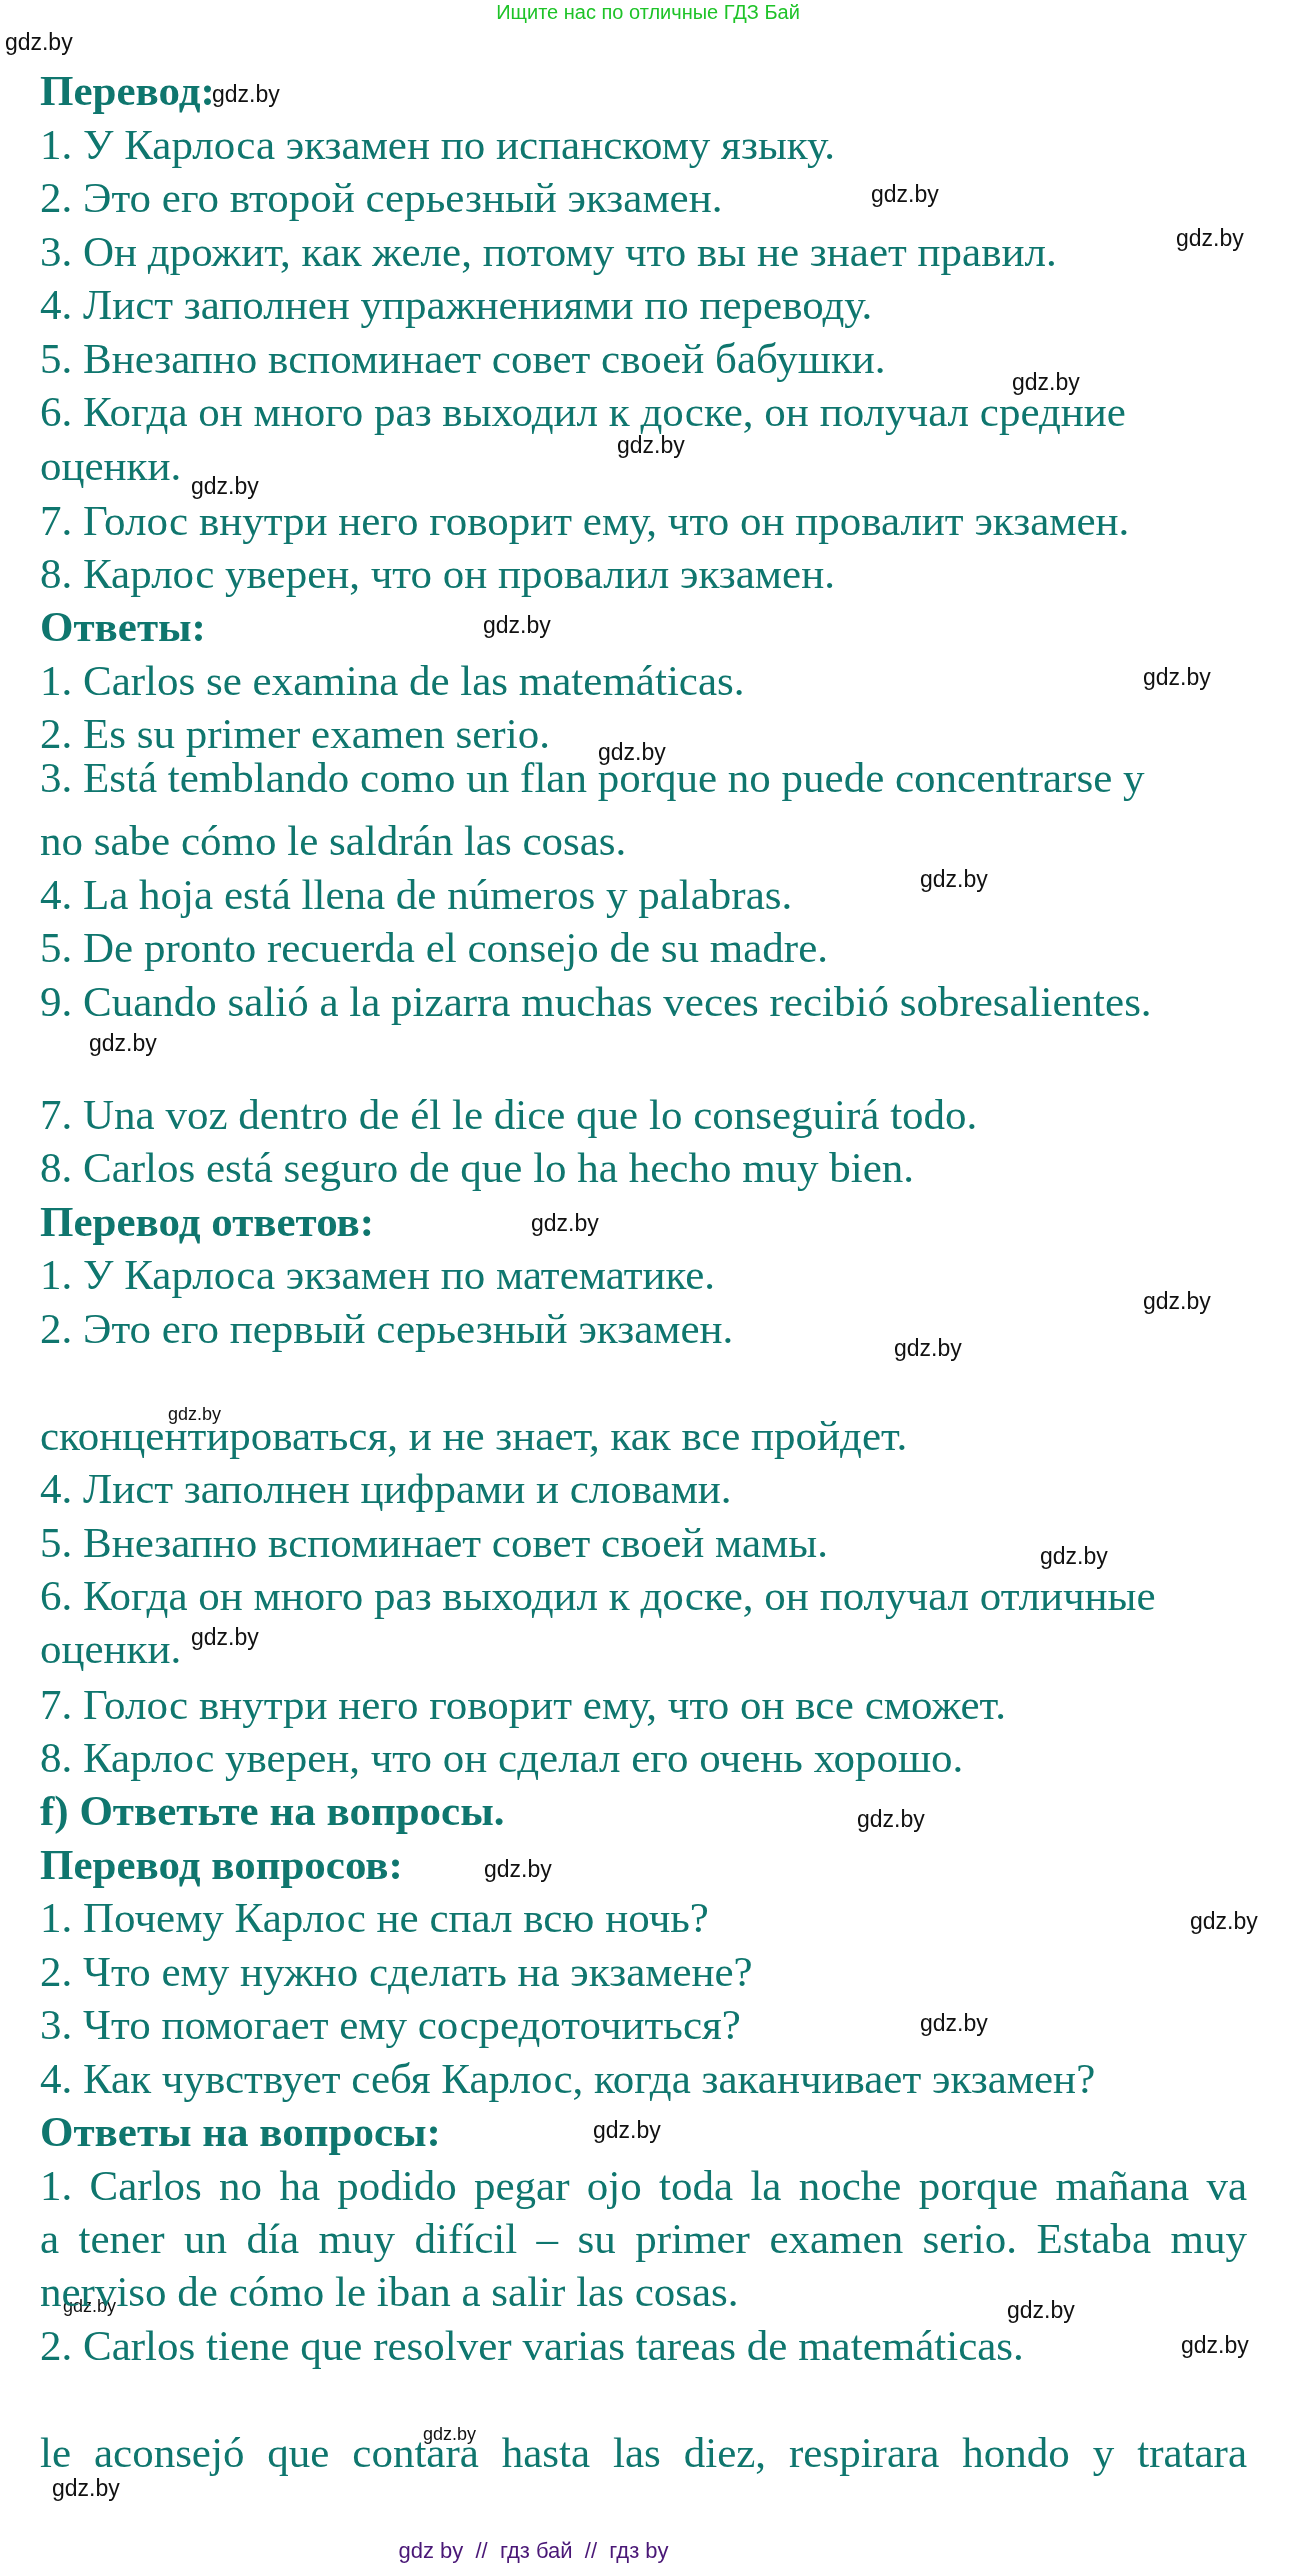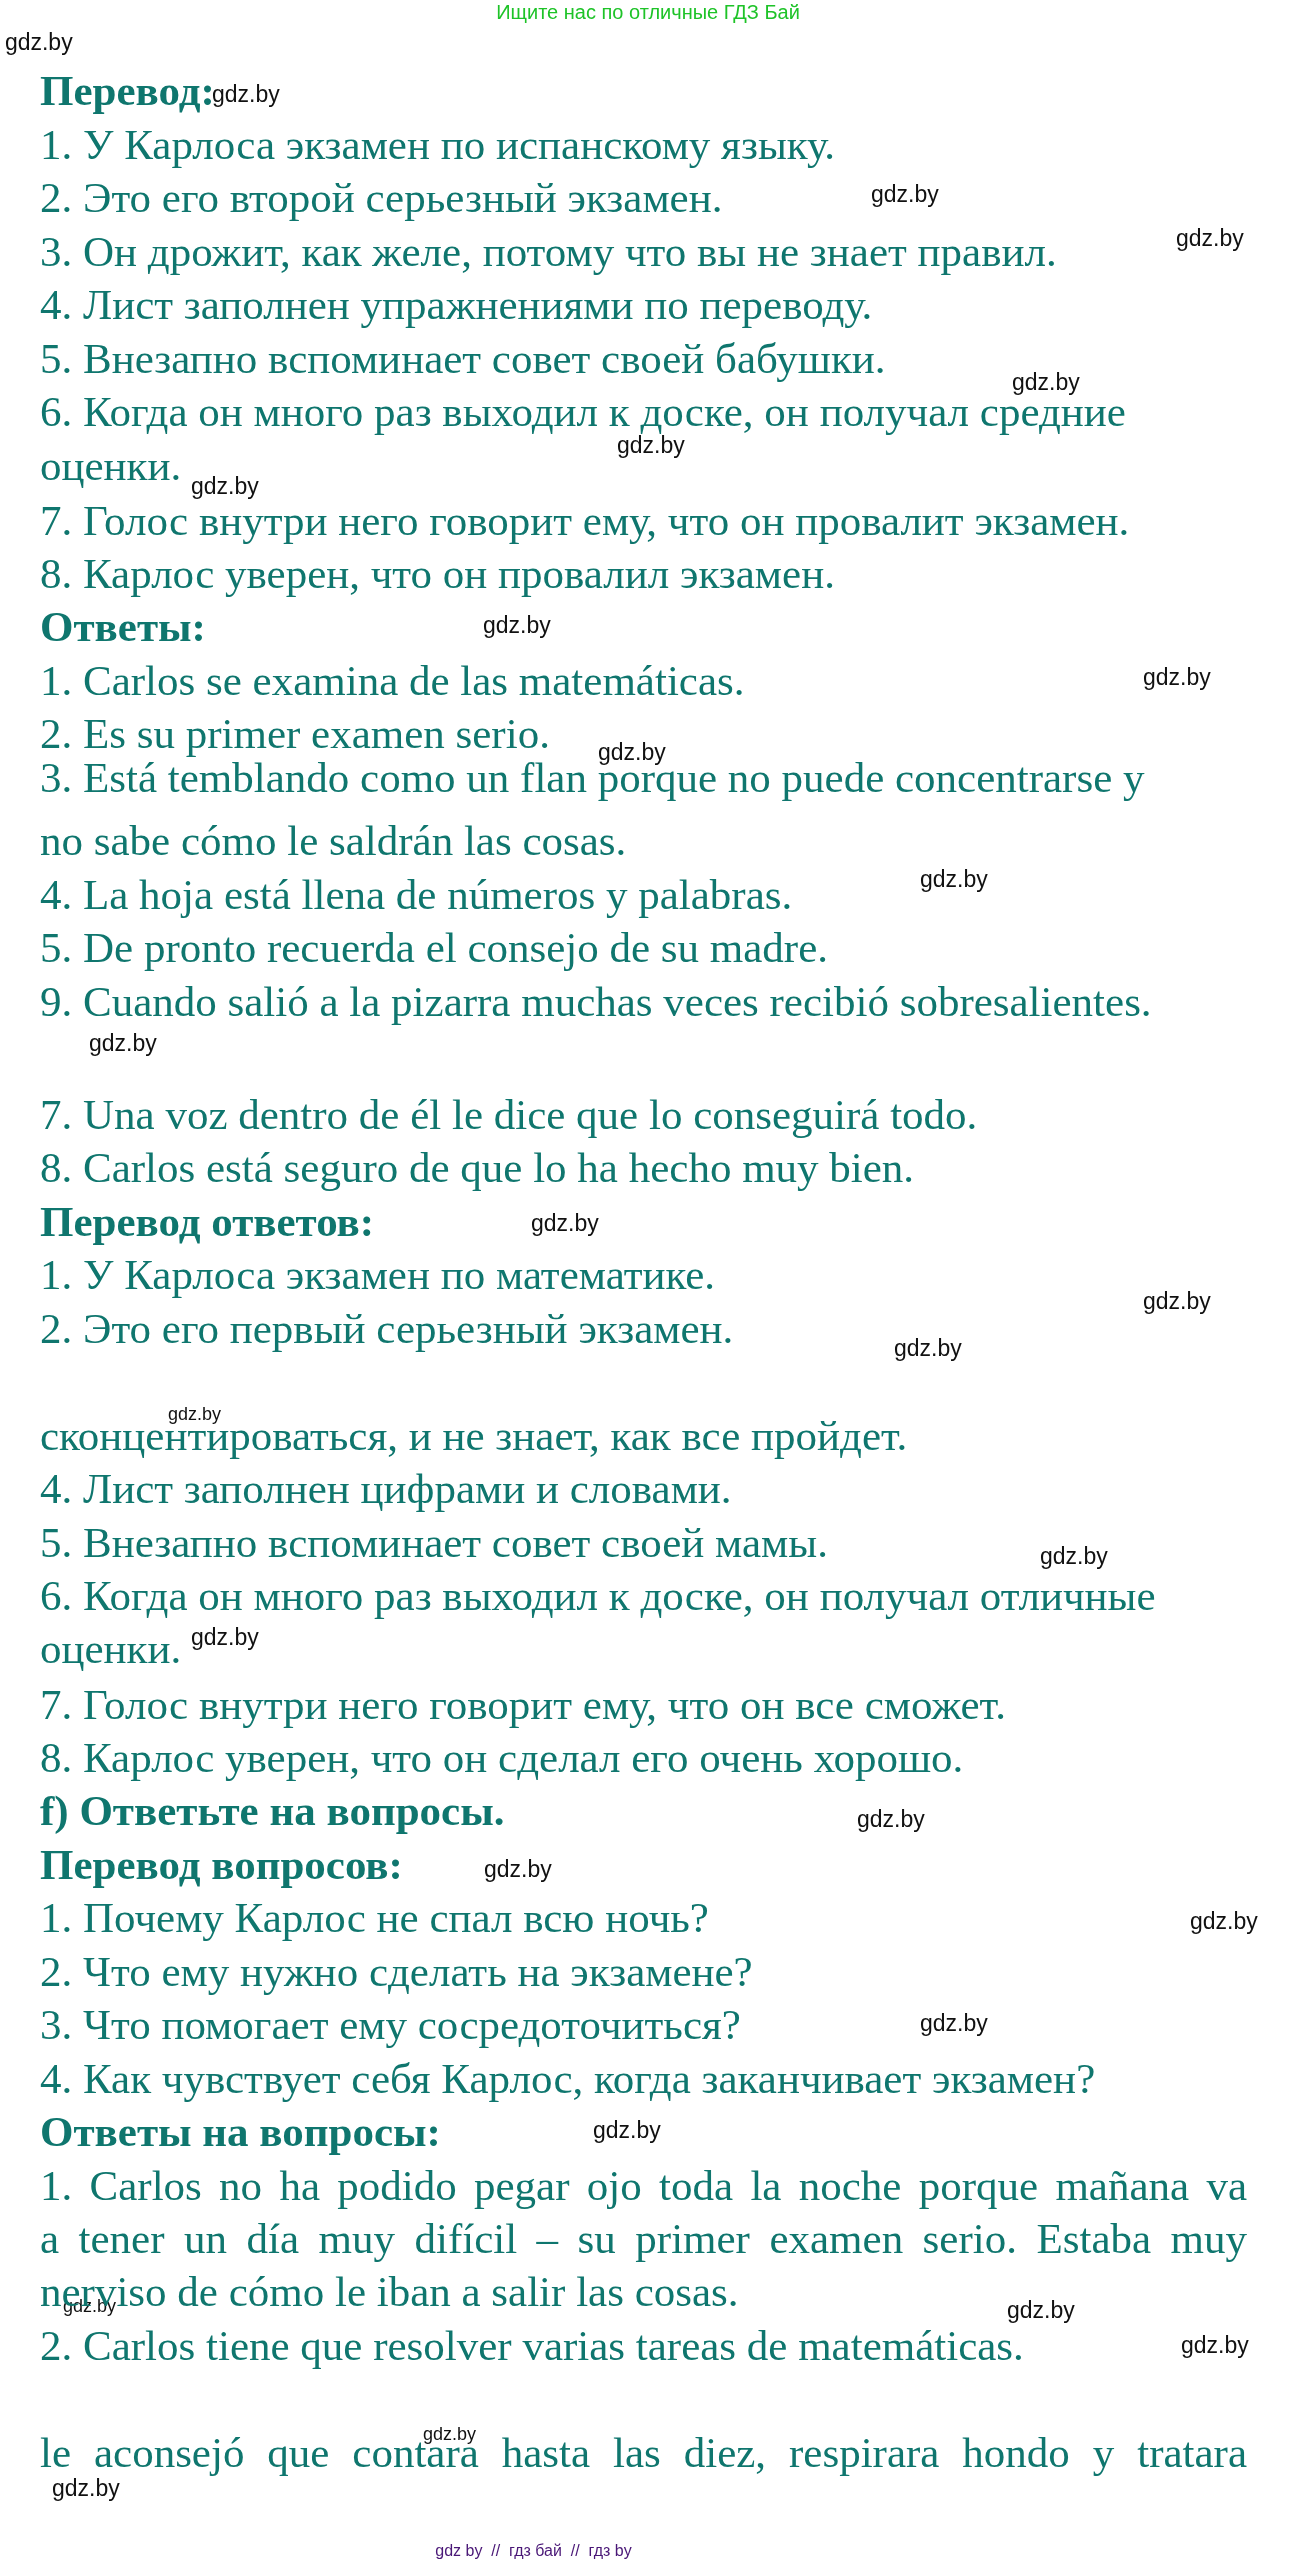--- a/index.html
+++ b/index.html
@@ -5,21 +5,21 @@
   html, body { margin: 0; padding: 0; background: #ffffff; }
   body { width: 1296px; height: 2576px; position: relative; overflow: hidden; }
   .page { position: absolute; left: 0; top: 0; width: 1296px; height: 2576px; }
   .banner {
     position: absolute; left: 0; top: 0; width: 1296px; text-align: center;
     font-family: "Liberation Sans", sans-serif; font-size: 20px; line-height: 24px;
     color: #1ec328;
   }
   .footer {
     position: absolute; left: 0; top: 2538px; width: 1067px; text-align: center;
-    font-family: "Liberation Sans", sans-serif; font-size: 16px; line-height: 26px;
+    font-family: "Liberation Sans", sans-serif; font-size: 22px; line-height: 26px;
     color: #4a1877; white-space: pre;
   }
   .line {
     position: absolute; left: 40px;
     font-family: "Liberation Serif", serif; font-size: 43px; line-height: 50px;
     color: #0f766e; white-space: nowrap;
   }
   .line.justify { width: 1207px; text-align: justify; text-align-last: justify; white-space: normal; }
   .heading { font-weight: bold; }
   .wm {

